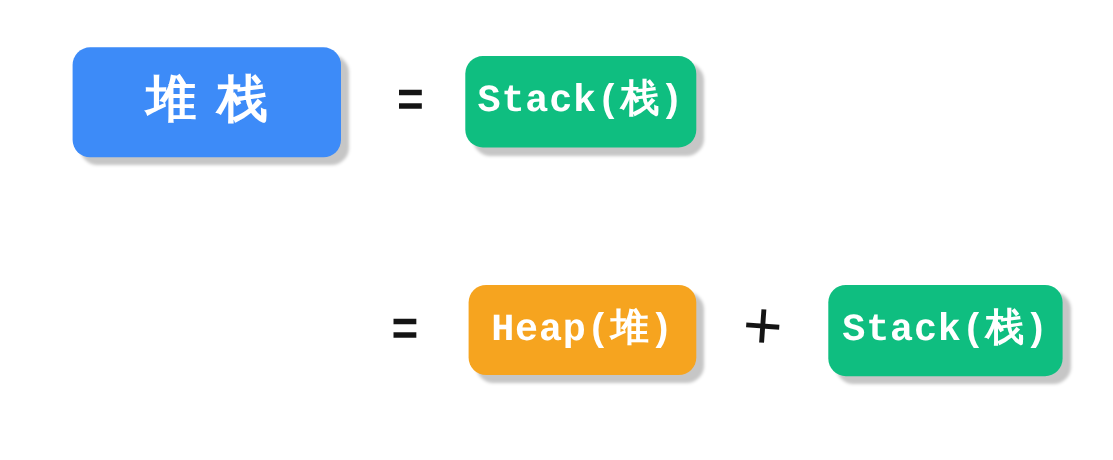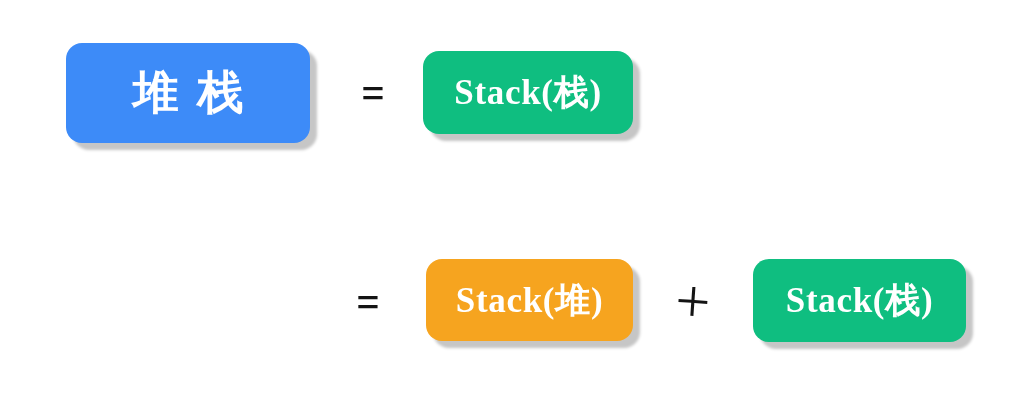--- a/index.html
+++ b/index.html
@@ -6,21 +6,21 @@
     margin: 0;
     padding: 0;
     background: #ffffff;
   }
   .canvas {
     position: relative;
     width: 1012px;
     height: 418px;
     background: #ffffff;
     overflow: hidden;
-    font-family: Liberation Serif, serif;
+    font-family: Liberation Mono, monospace;
   }
   .box {
     position: absolute;
     border-radius: 16px;
     display: flex;
     align-items: center;
     justify-content: center;
     color: #ffffff;
     box-shadow: 7px 7px 3px #c6c6c6;
     box-sizing: border-box;
@@ -79,21 +79,21 @@
   <span class="op eq" id="eq-1" style="color: rgb(20, 20, 20);">=</span>
 
   <div class="box" id="box-stack-en-1" style="background-color: rgb(15, 190, 128);">
     <span class="box-label en-label">Stack(栈)</span>
   </div>
 
 
   <span class="op eq" id="eq-2" style="color: rgb(20, 20, 20);">=</span>
 
   <div class="box" id="box-heap-en" style="background-color: rgb(246, 164, 31);">
-    <span class="box-label en-label">Stack(堆)</span>
+    <span class="box-label en-label">Heap(堆)</span>
   </div>
 
   <span class="op plus" id="plus-1" style="color: rgb(20, 20, 20);">+</span>
 
   <div class="box" id="box-stack-en-2" style="background-color: rgb(15, 190, 128);">
     <span class="box-label en-label">Stack(栈)</span>
   </div>
 
 </div>
 

